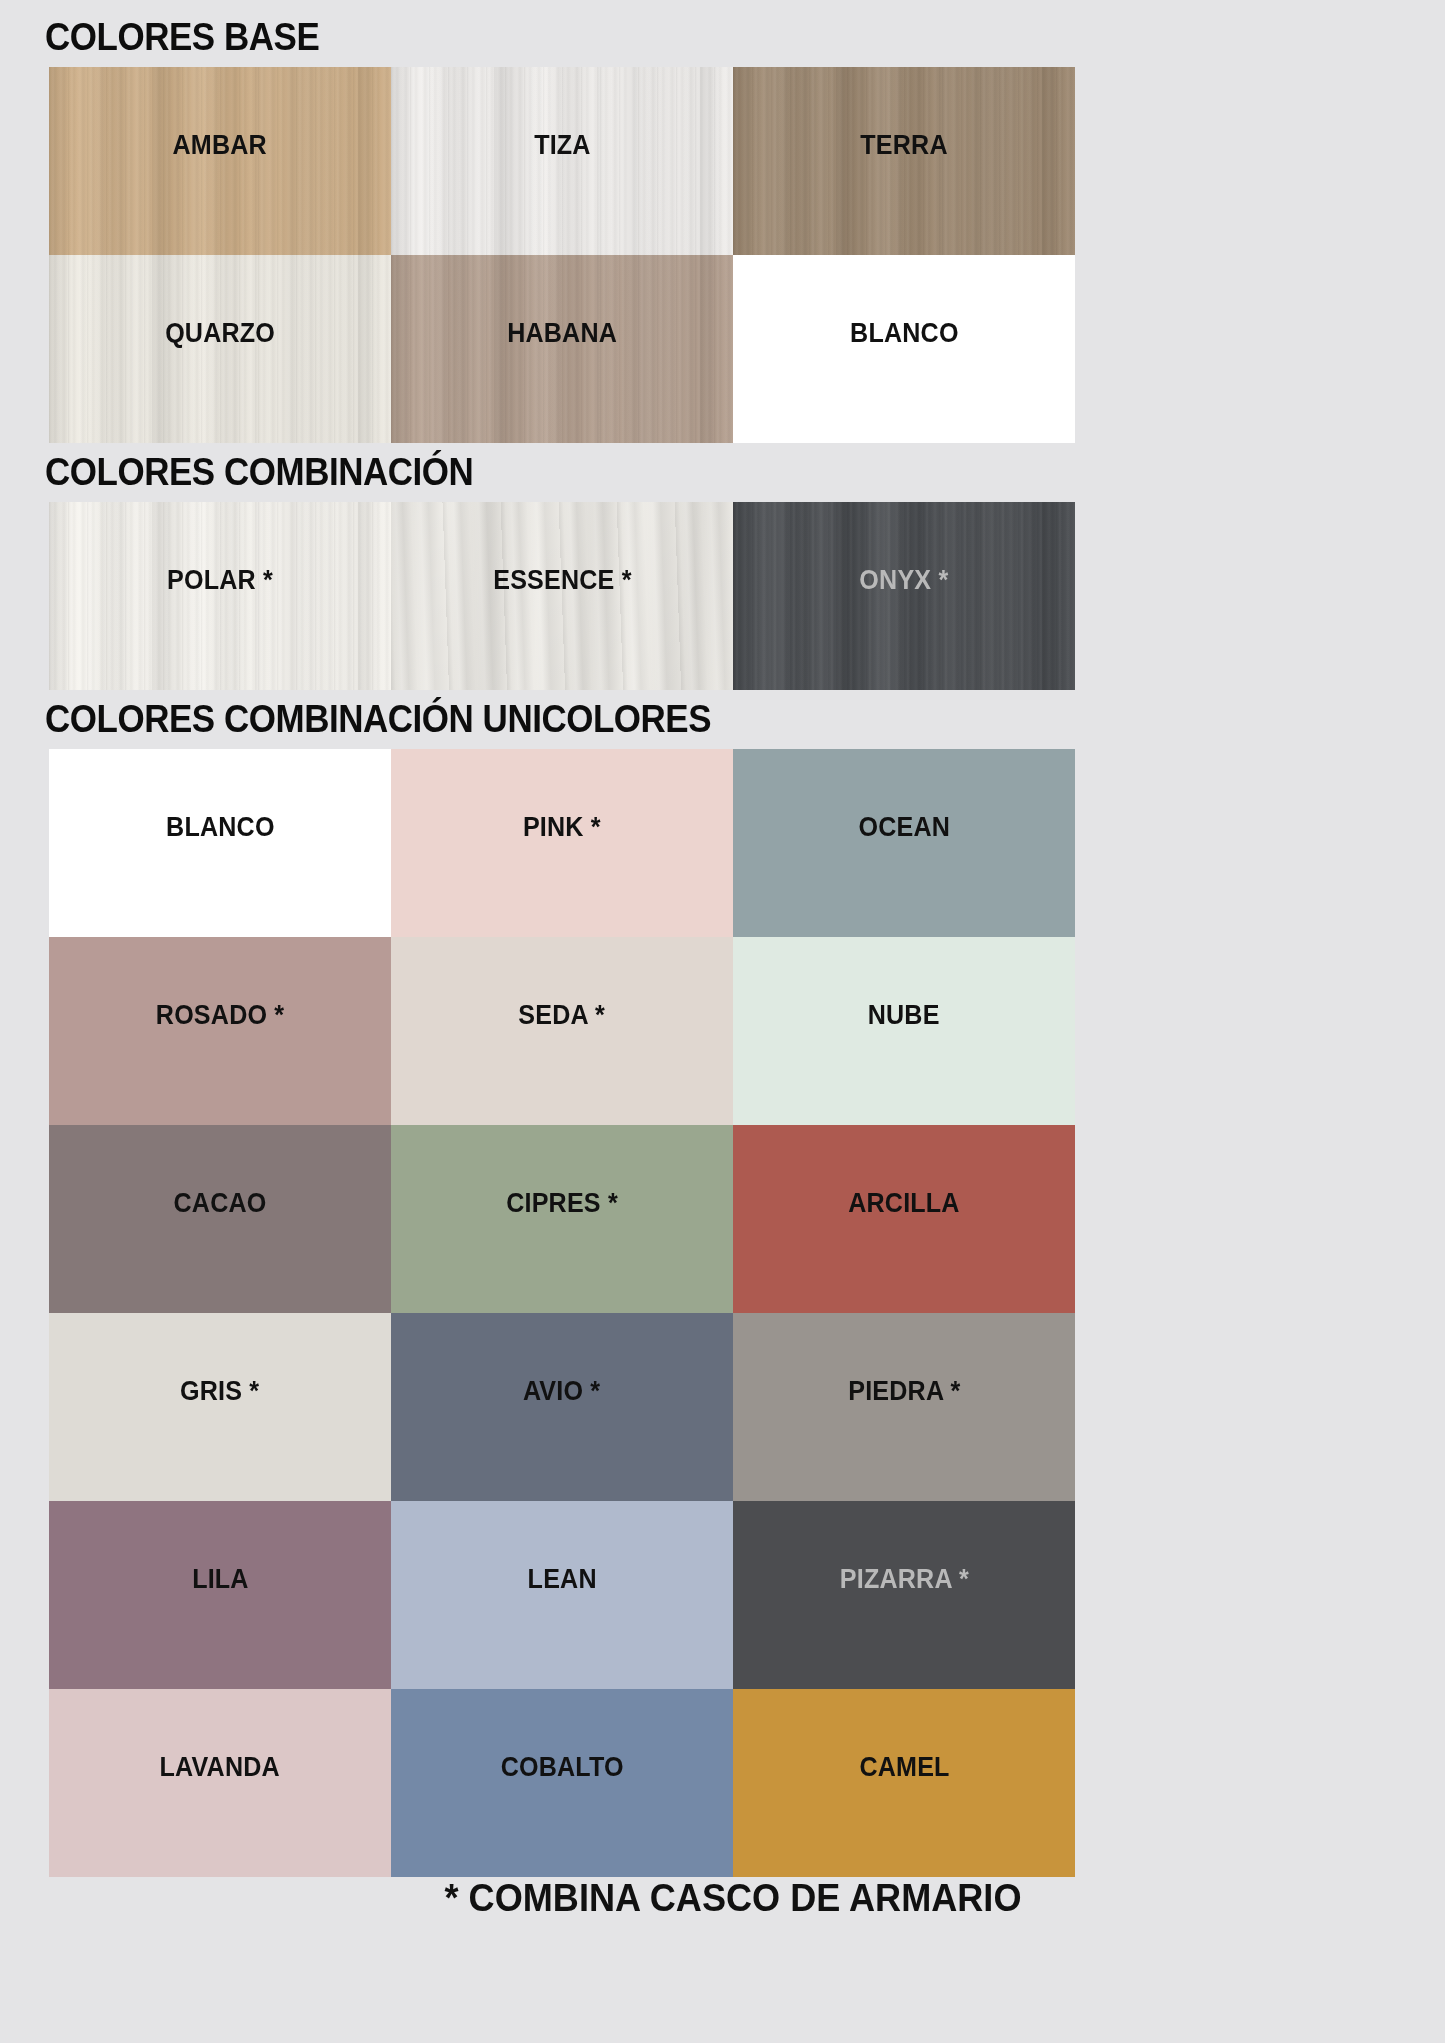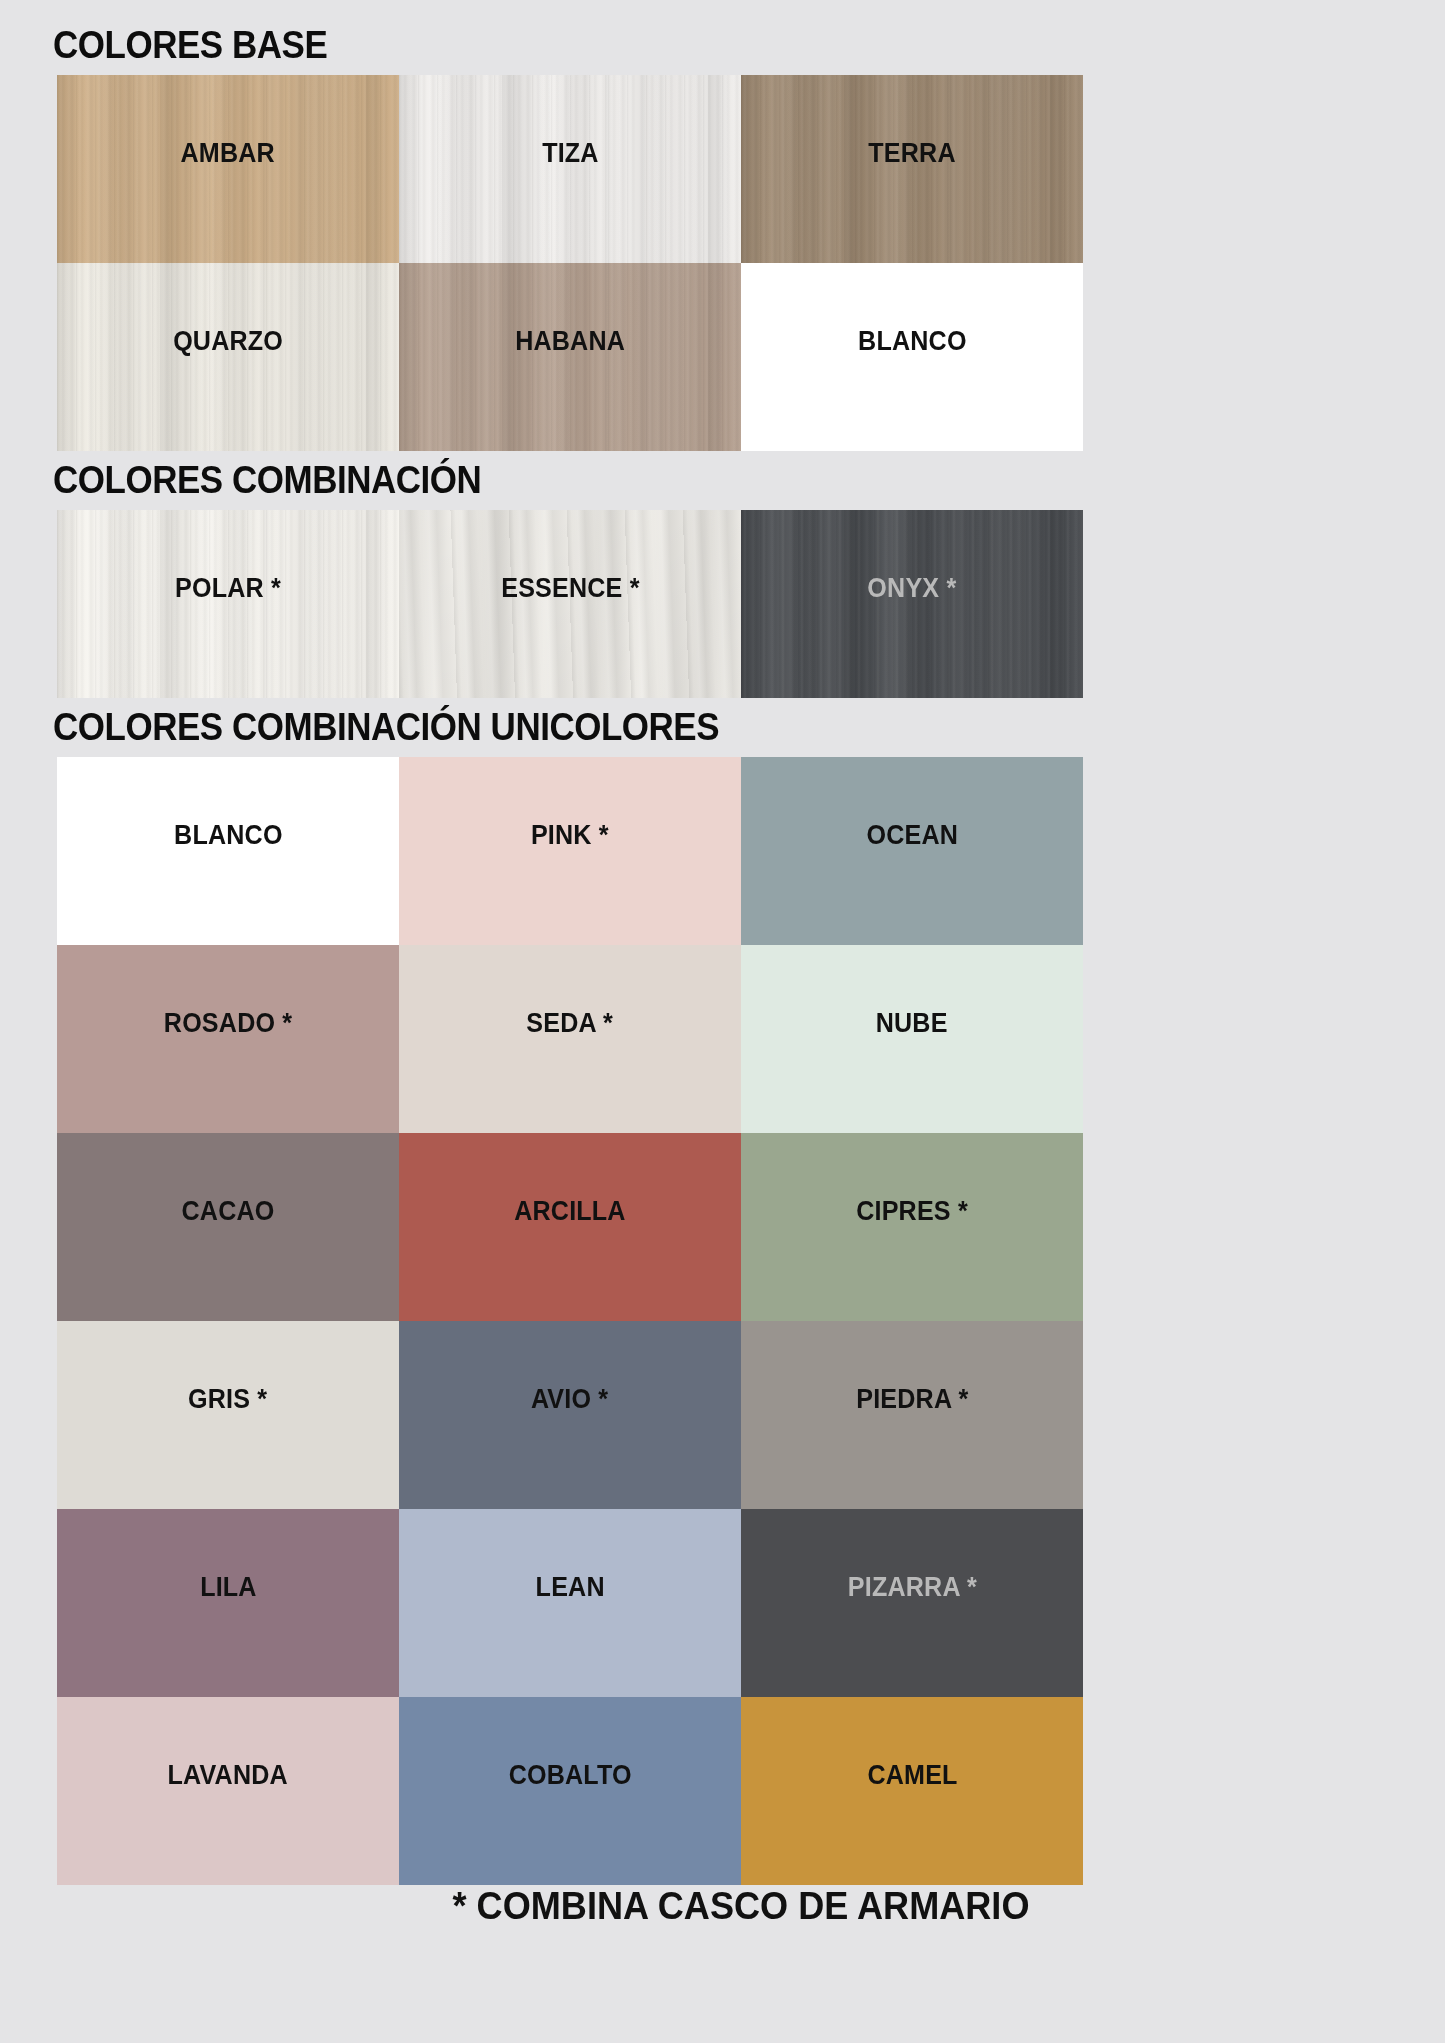--- a/index.html
+++ b/index.html
@@ -6,21 +6,21 @@
 
   body {
     width: 1445px;
     height: 2043px;
     background: #e4e4e6;
     font-family: "Liberation Sans", sans-serif;
     overflow: hidden;
     position: relative;
   }
 
-  .page { position: relative; width: 1445px; height: 2043px; padding: 8px; }
+  .page { position: relative; width: 1445px; height: 2043px; padding: 0; }
 
   .section-title {
     font-size: 38px;
     font-weight: bold;
     color: #0d0d0d;
     letter-spacing: -0.5px;
     padding-left: 49px;
     line-height: 1;
     transform: scaleX(0.92);
     transform-origin: left center;
@@ -201,28 +201,28 @@
       </div>
       <div class="swatch">
         <div class="wood-base" style="background: rgb(223, 234, 226);"></div>
         <div class="label">NUBE</div>
       </div>
       <div class="swatch">
         <div class="wood-base" style="background: rgb(133, 120, 120);"></div>
         <div class="label">CACAO</div>
       </div>
       <div class="swatch">
+        <div class="wood-base" style="background: rgb(154, 167, 143);"></div>
+        <div class="label">CIPRES *</div>
+      </div>
+      <div class="swatch">
         <div class="wood-base" style="background: rgb(173, 90, 80);"></div>
         <div class="label">ARCILLA</div>
       </div>
       <div class="swatch">
-        <div class="wood-base" style="background: rgb(154, 167, 143);"></div>
-        <div class="label">CIPRES *</div>
-      </div>
-      <div class="swatch">
         <div class="wood-base" style="background: rgb(222, 219, 213);"></div>
         <div class="label">GRIS *</div>
       </div>
       <div class="swatch">
         <div class="wood-base" style="background: rgb(102, 110, 125);"></div>
         <div class="label">AVIO *</div>
       </div>
       <div class="swatch">
         <div class="wood-base" style="background: rgb(153, 148, 143);"></div>
         <div class="label">PIEDRA *</div>

